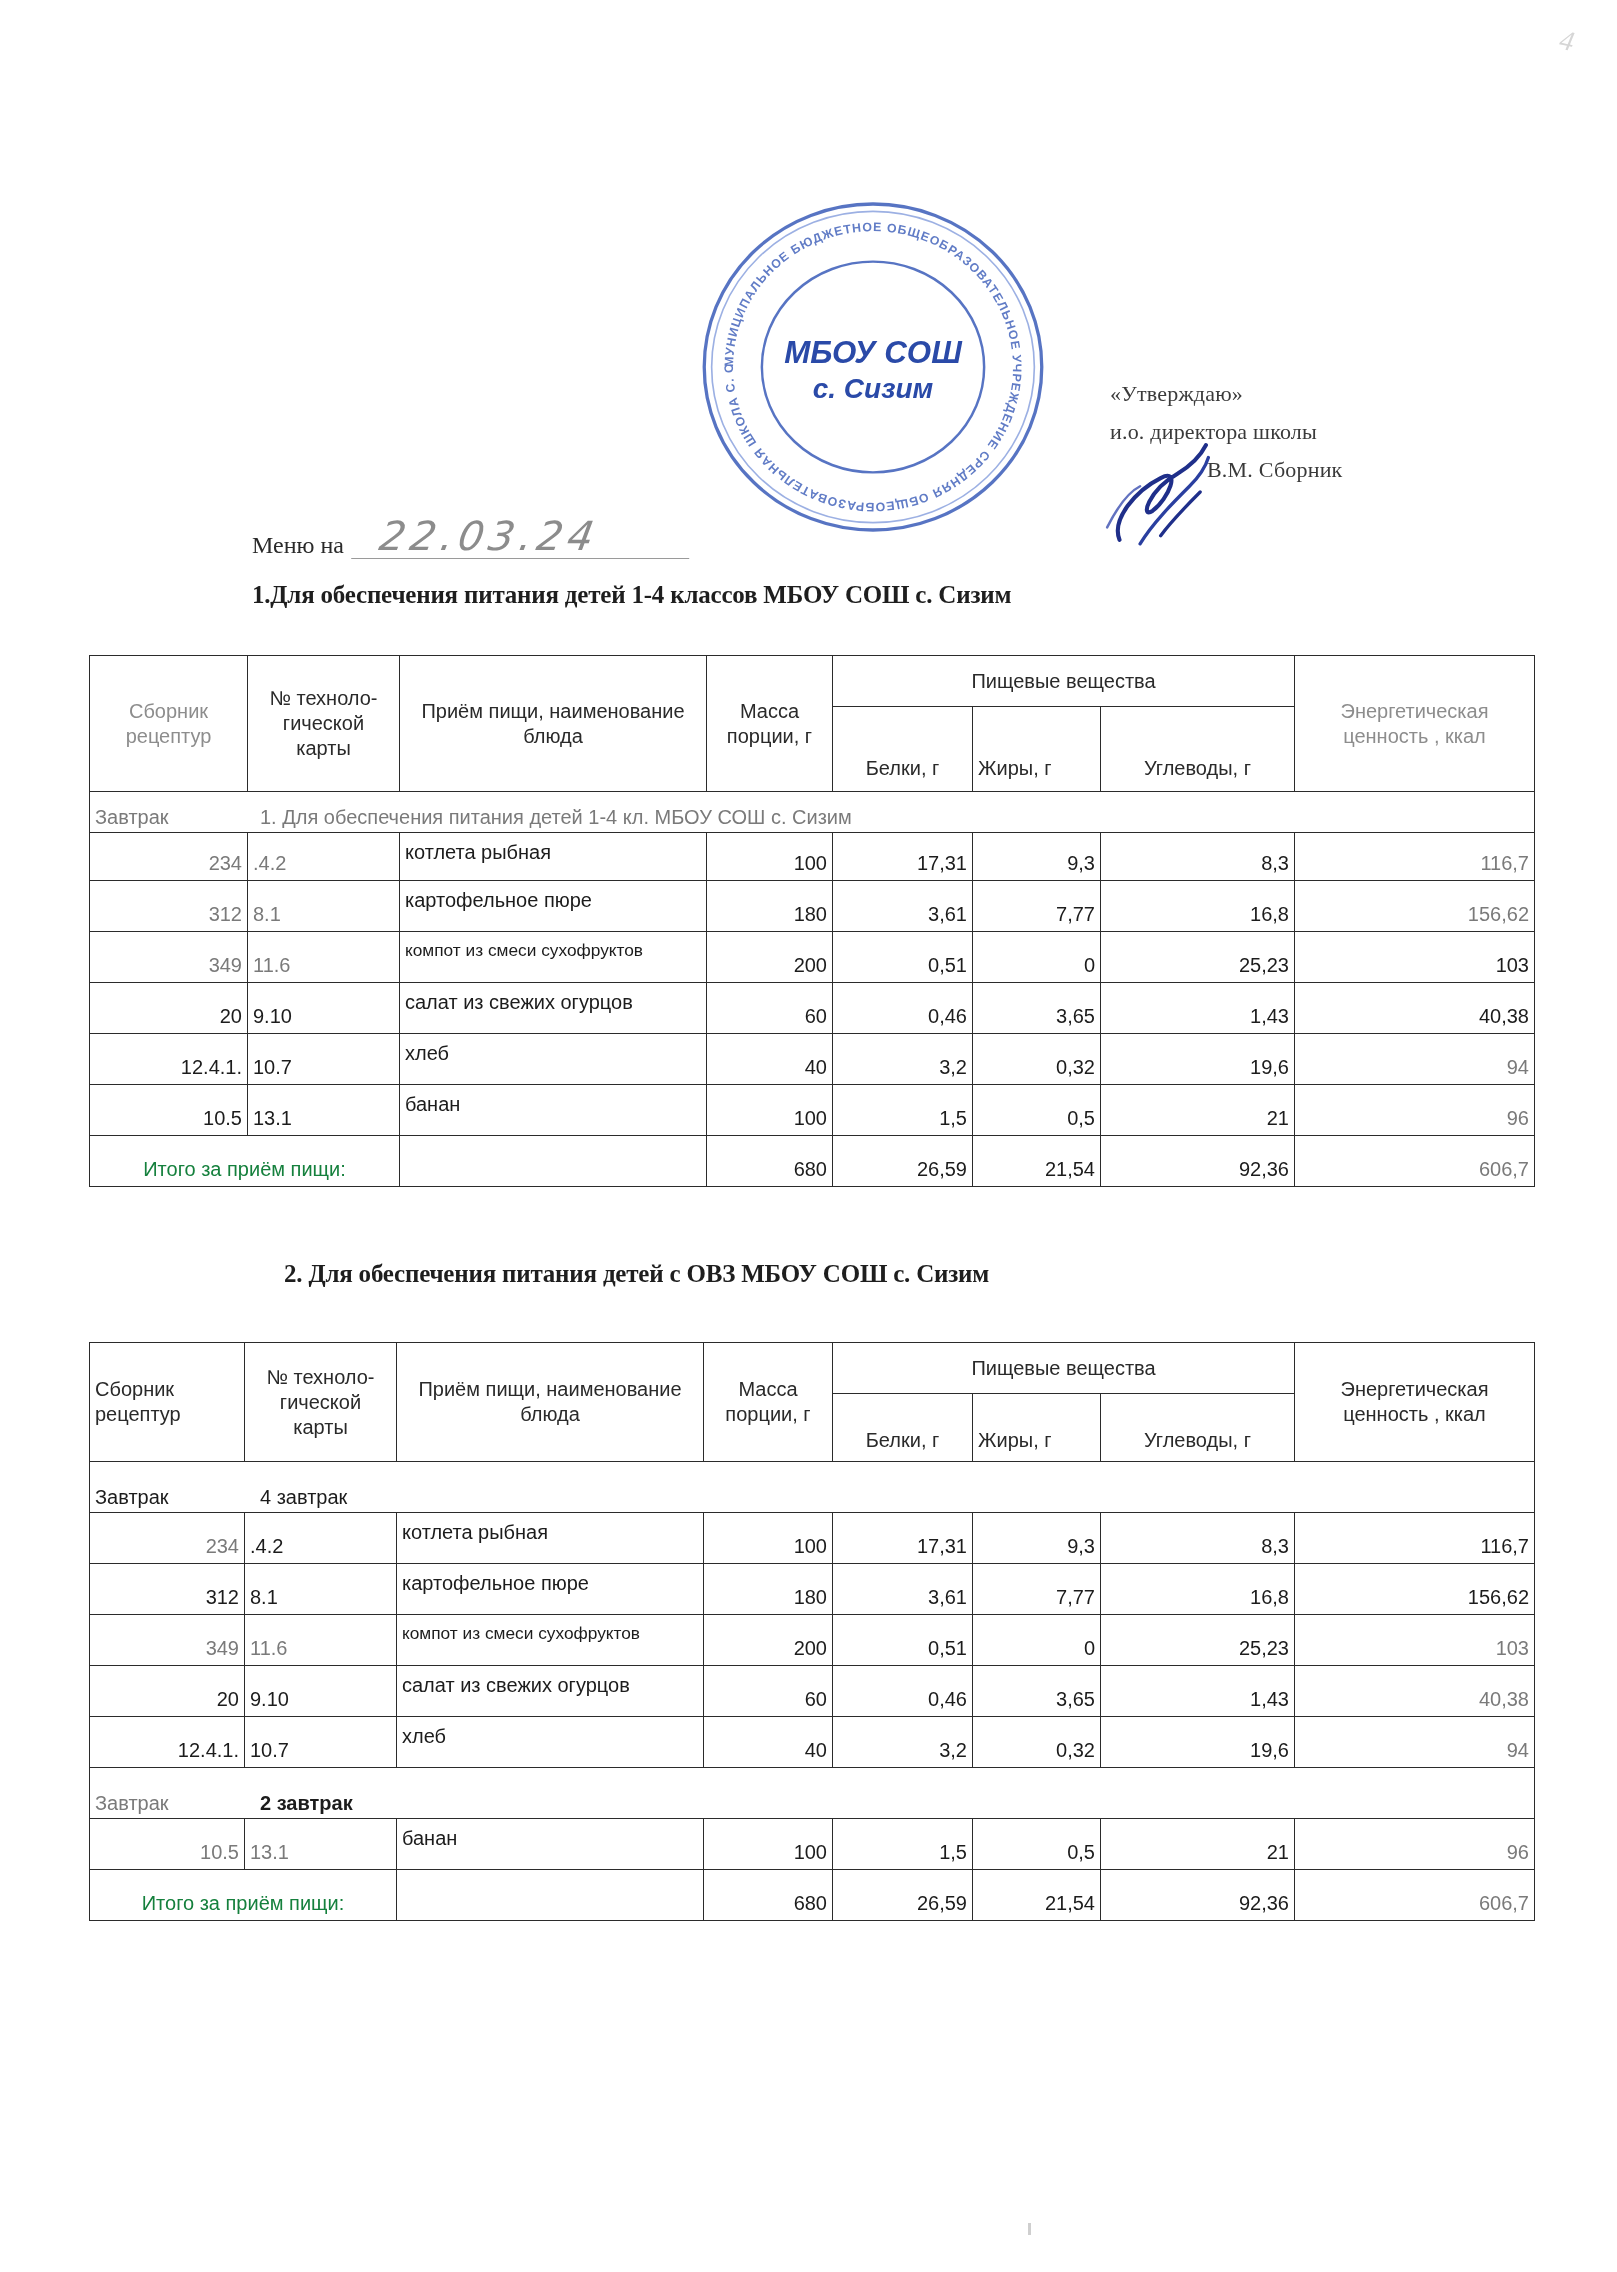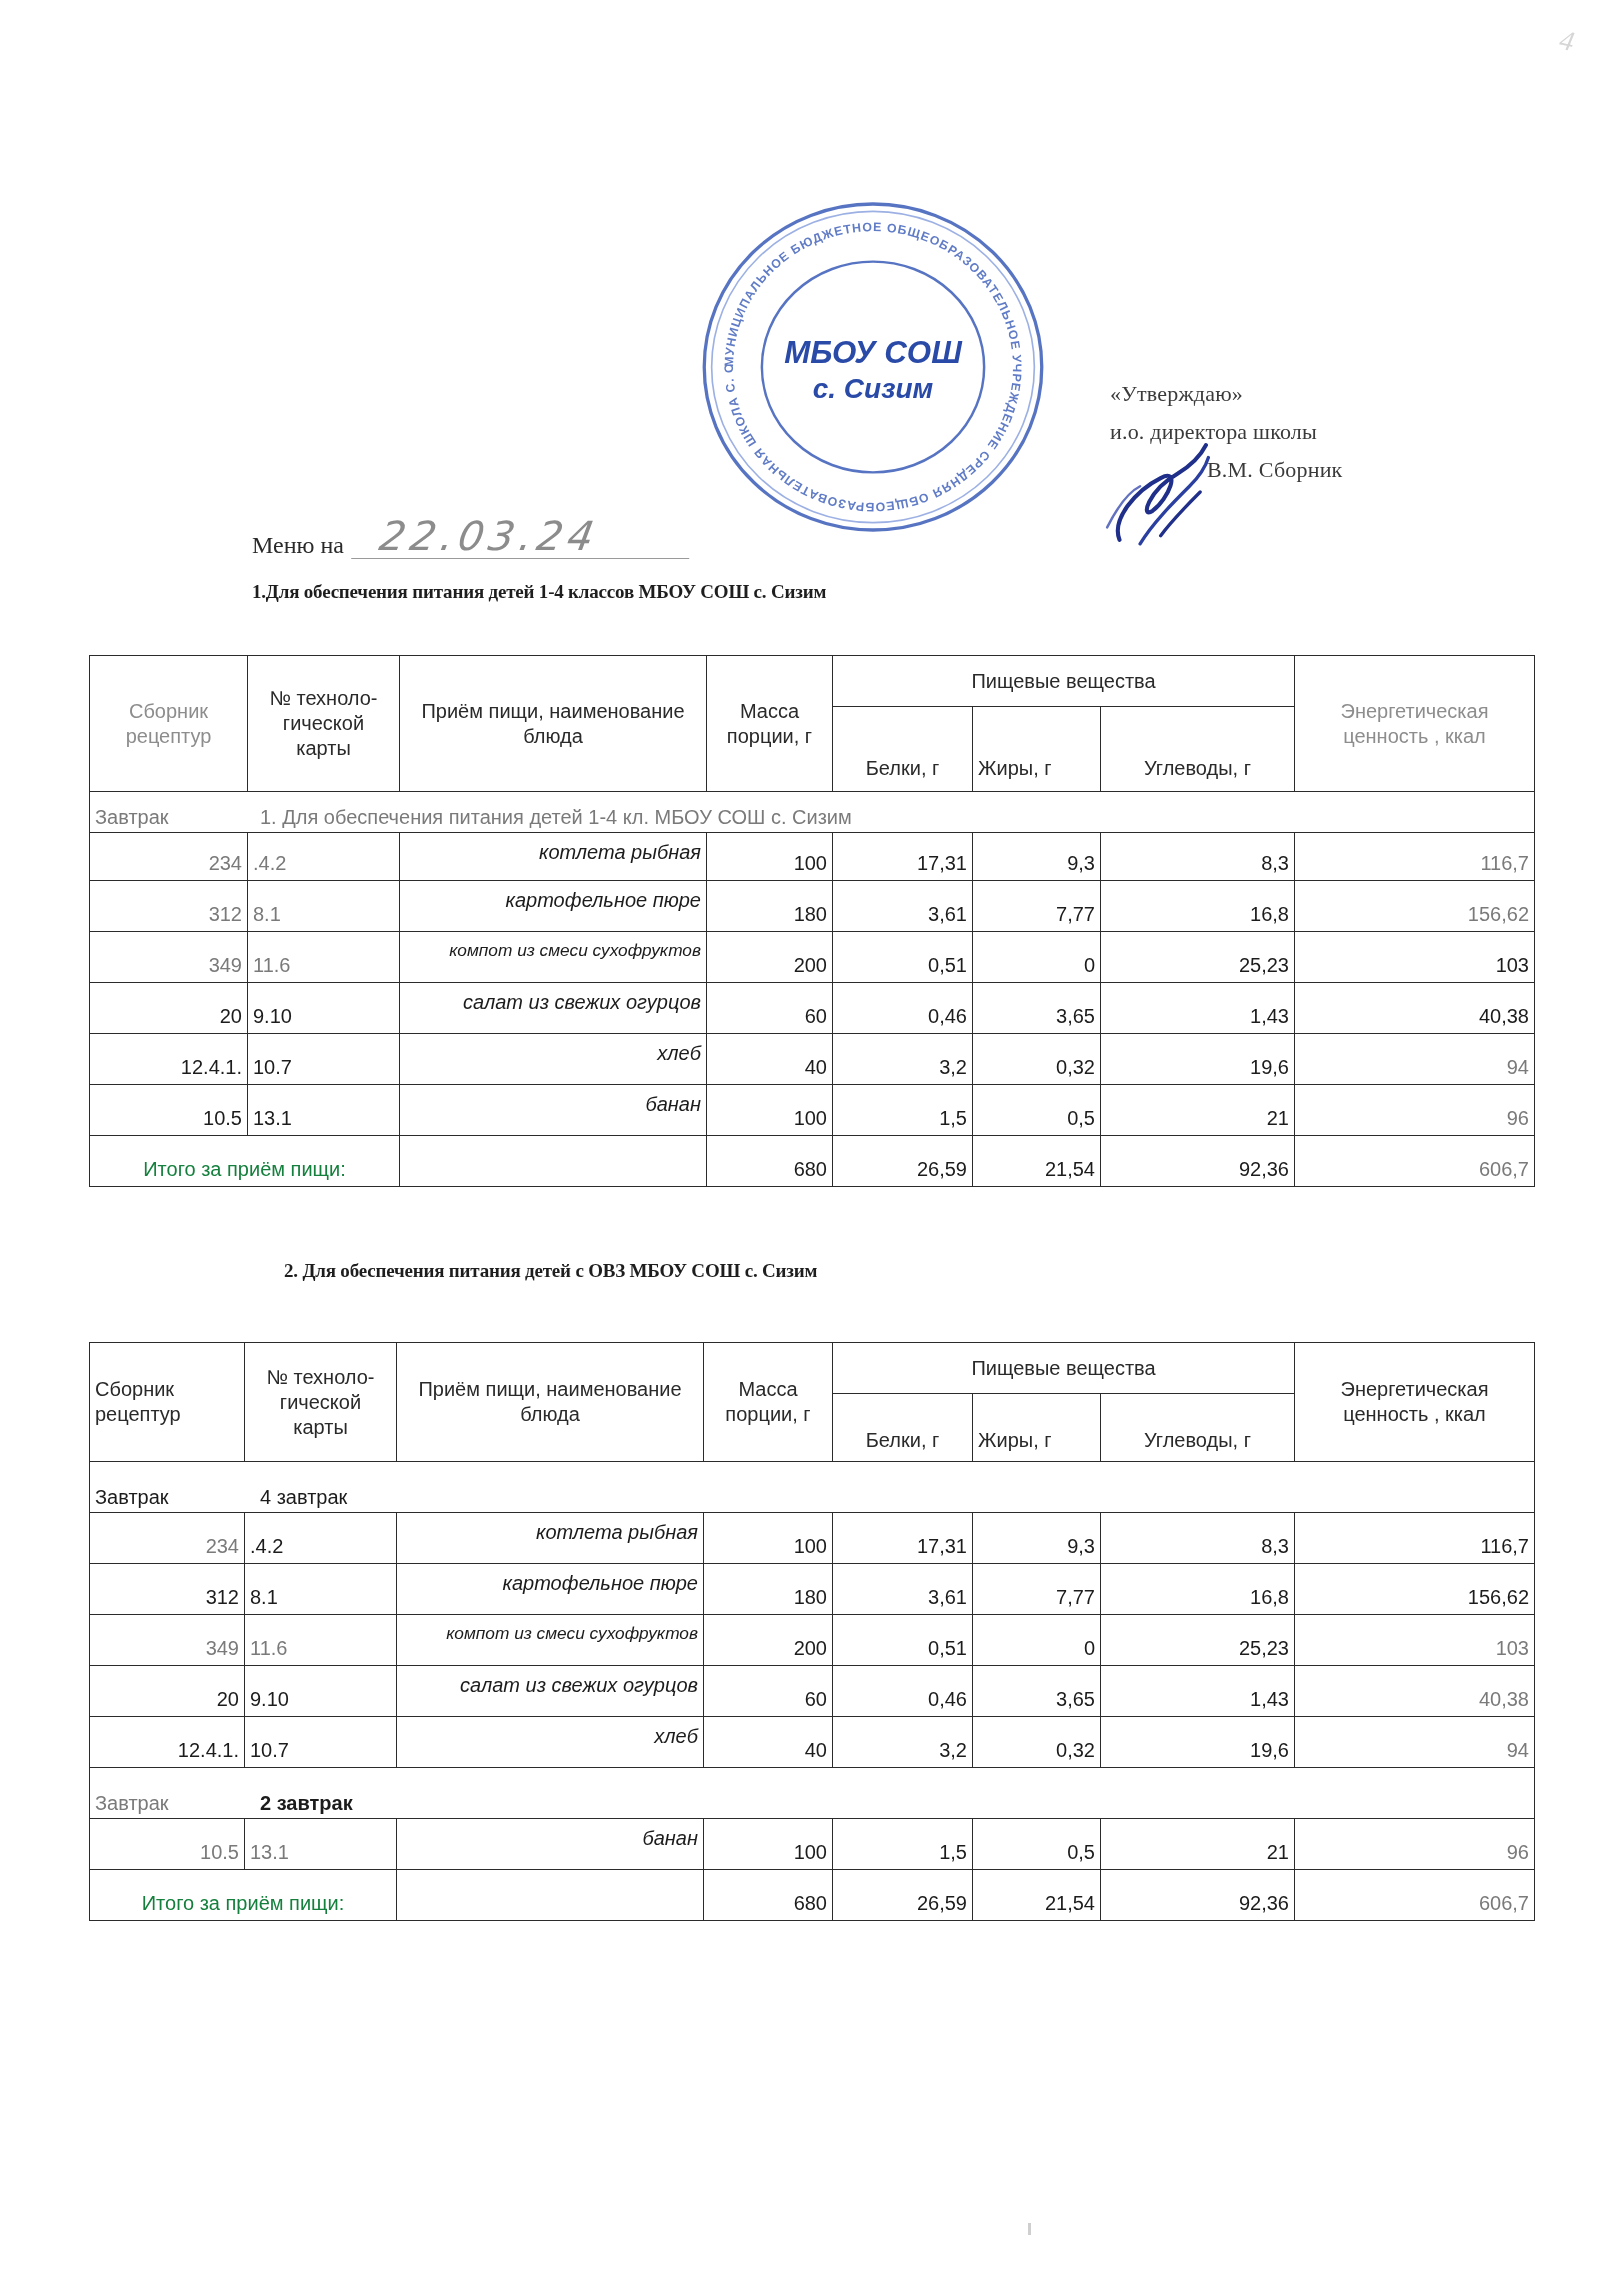--- a/index.html
+++ b/index.html
@@ -22,34 +22,34 @@
   .signature { left: 1103px; top: 441px; width: 140px; height: 107px; }
 
   
   .menu-line { left: 252px; top: 515px; font-size: 24px; color: #2a2a2a; display: flex; align-items: flex-end; }
   .menu-line .date {
     display: inline-block; margin-left: 11.5px; width: 313px; border-bottom: 1.6px solid #9a9a9a;
     font-style: italic; font-size: 40px; color: #8c8c8c; letter-spacing: 5px; line-height: 43px; padding-left: 25px;
     font-family: "DejaVu Sans", sans-serif; font-weight: 300; transform: skewX(-10deg);
   }
 
-  .section-title { font-size: 19px; font-weight: bold; color: #1e1e1e; white-space: nowrap; letter-spacing: -0.2px; }
+  .section-title { font-size: 25px; font-weight: bold; color: #1e1e1e; white-space: nowrap; letter-spacing: -0.2px; }
   .title1 { left: 252px; top: 581px; }
   .title2 { left: 252px; top: 1260px; margin-left: 32px; }
 
   
   table.menu {
     position: absolute; border-collapse: collapse; table-layout: fixed;
     font-family: "Liberation Sans", "DejaVu Sans", sans-serif; font-size: 20px; color: #1c1c1c;
   }
   table.menu td, table.menu th { border: 1.6px solid #2b2b2b; padding: 0 5px; font-weight: normal; overflow: hidden; white-space: nowrap; }
   table.menu th { text-align: center; vertical-align: middle; line-height: 25px; white-space: normal; color: #2a2a2a; }
   table.menu th.faded { color: #8d8d8d; }
   table.menu td.num { text-align: right; vertical-align: bottom; padding-bottom: 5px; }
-  table.menu td.txt { text-align: right; vertical-align: top; padding-top: 8.2px; font-style: italic; }
+  table.menu td.txt { text-align: left; vertical-align: top; padding-top: 8.2px; }
   table.menu td.code { text-align: left; vertical-align: bottom; padding-bottom: 5px; }
   table.menu tr.meal td { border-left: 1.6px solid #2b2b2b; border-right: 1.6px solid #2b2b2b; text-align: left; vertical-align: bottom; padding-bottom: 3.3px; }
   table.menu tr.meal .meal-name { display: inline-block; width: 165px; }
   table.menu tr.total td.label { text-align: center; vertical-align: bottom; padding-bottom: 5px; color: #15803d; }
   .faded-text { color: #7a7a7a; }
   .bold { font-weight: bold; }
 
   #t1 { left: 89px; top: 655px; width: 1444px; }
   #t2 { left: 89px; top: 1342px; width: 1444px; }
 

